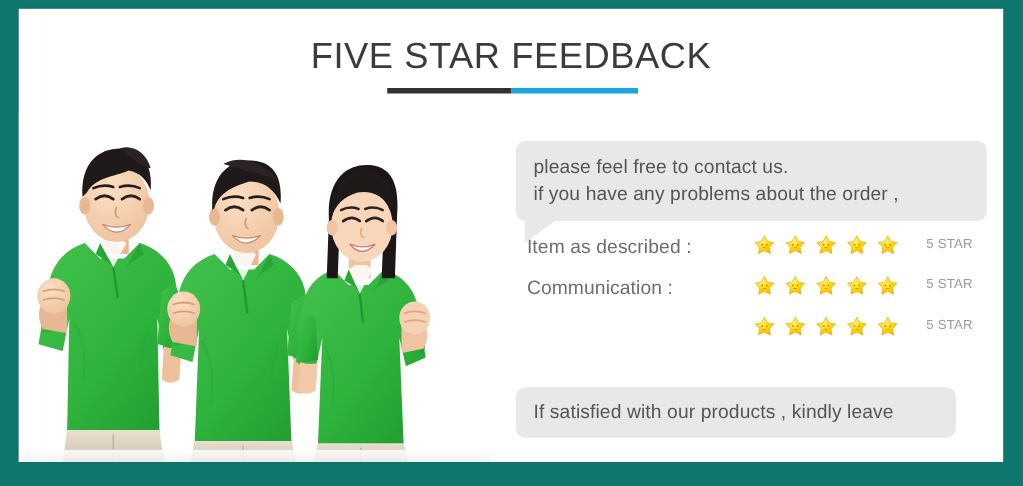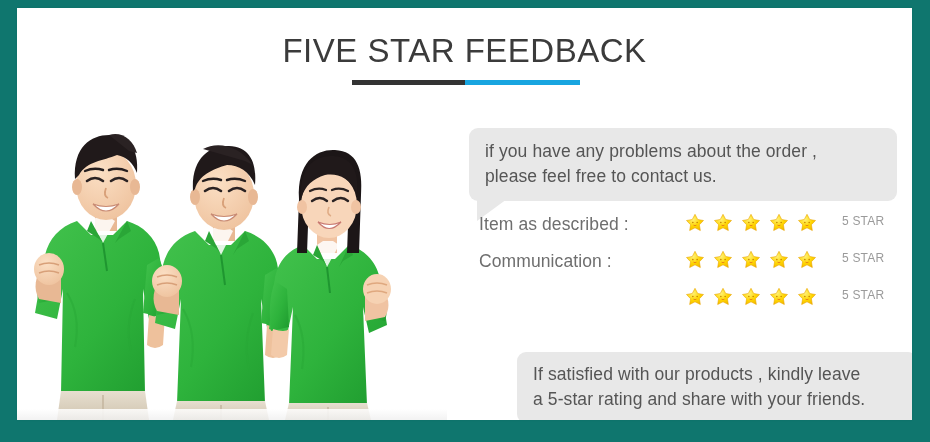--- a/index.html
+++ b/index.html
@@ -163,21 +163,20 @@
     top: 249px;
     width: 400px;
     box-sizing: border-box;
     background: #e8e8e8;
     border-radius: 9px;
     padding: 10px 16px 11px 16px;
     color: #555555;
     font-size: 17.5px;
     line-height: 25px;
     letter-spacing: 0.1px;
-    margin-left: 48px;
   }
   .note-line { white-space: nowrap; }
 </style>
 </head>
 <body>
 
 <div class="page">
   <div class="card">
 
     <div class="title">FIVE STAR FEEDBACK</div>
@@ -328,22 +327,22 @@
           <path d="M311 304 L311 317" stroke="#c3b59e" stroke-width="1.5" fill="none"></path>
         </g>
 
         <rect x="0" y="306" width="430" height="11" fill="url(#gFloor)" opacity="0.85"></rect>
       </svg>
     </div>
 
     <div class="right">
 
       <div class="bubble">
+        <div class="bubble-line">please feel free to contact us.</div>
         <div class="bubble-line">if you have any problems about the order ,</div>
-        <div class="bubble-line">please feel free to contact us.</div>
         <div class="tail"></div>
       </div>
 
       <div class="ratings">
 
         <div class="rating-row">
           <div class="rating-label">Item as described :</div>
           <div class="stars">
             <svg class="star" viewBox="0 0 24 24">
                 <defs>
@@ -456,18 +455,17 @@
                 <path d="M9.6 14.2 q2.4 2.2 4.8 0 q-2.4 1 -4.8 0 z" fill="#d43a2a"></path>
               </svg>
           </div>
           <div class="rating-value">5 STAR</div>
         </div>
 
       </div>
 
       <div class="note">
         <div class="note-line">If satisfied with our products ,  kindly leave</div>
-        <div class="note-line">a 5-star rating and share with your friends.</div>
       </div>
 
     </div>
   </div>
 </div>
 
 </body></html>

